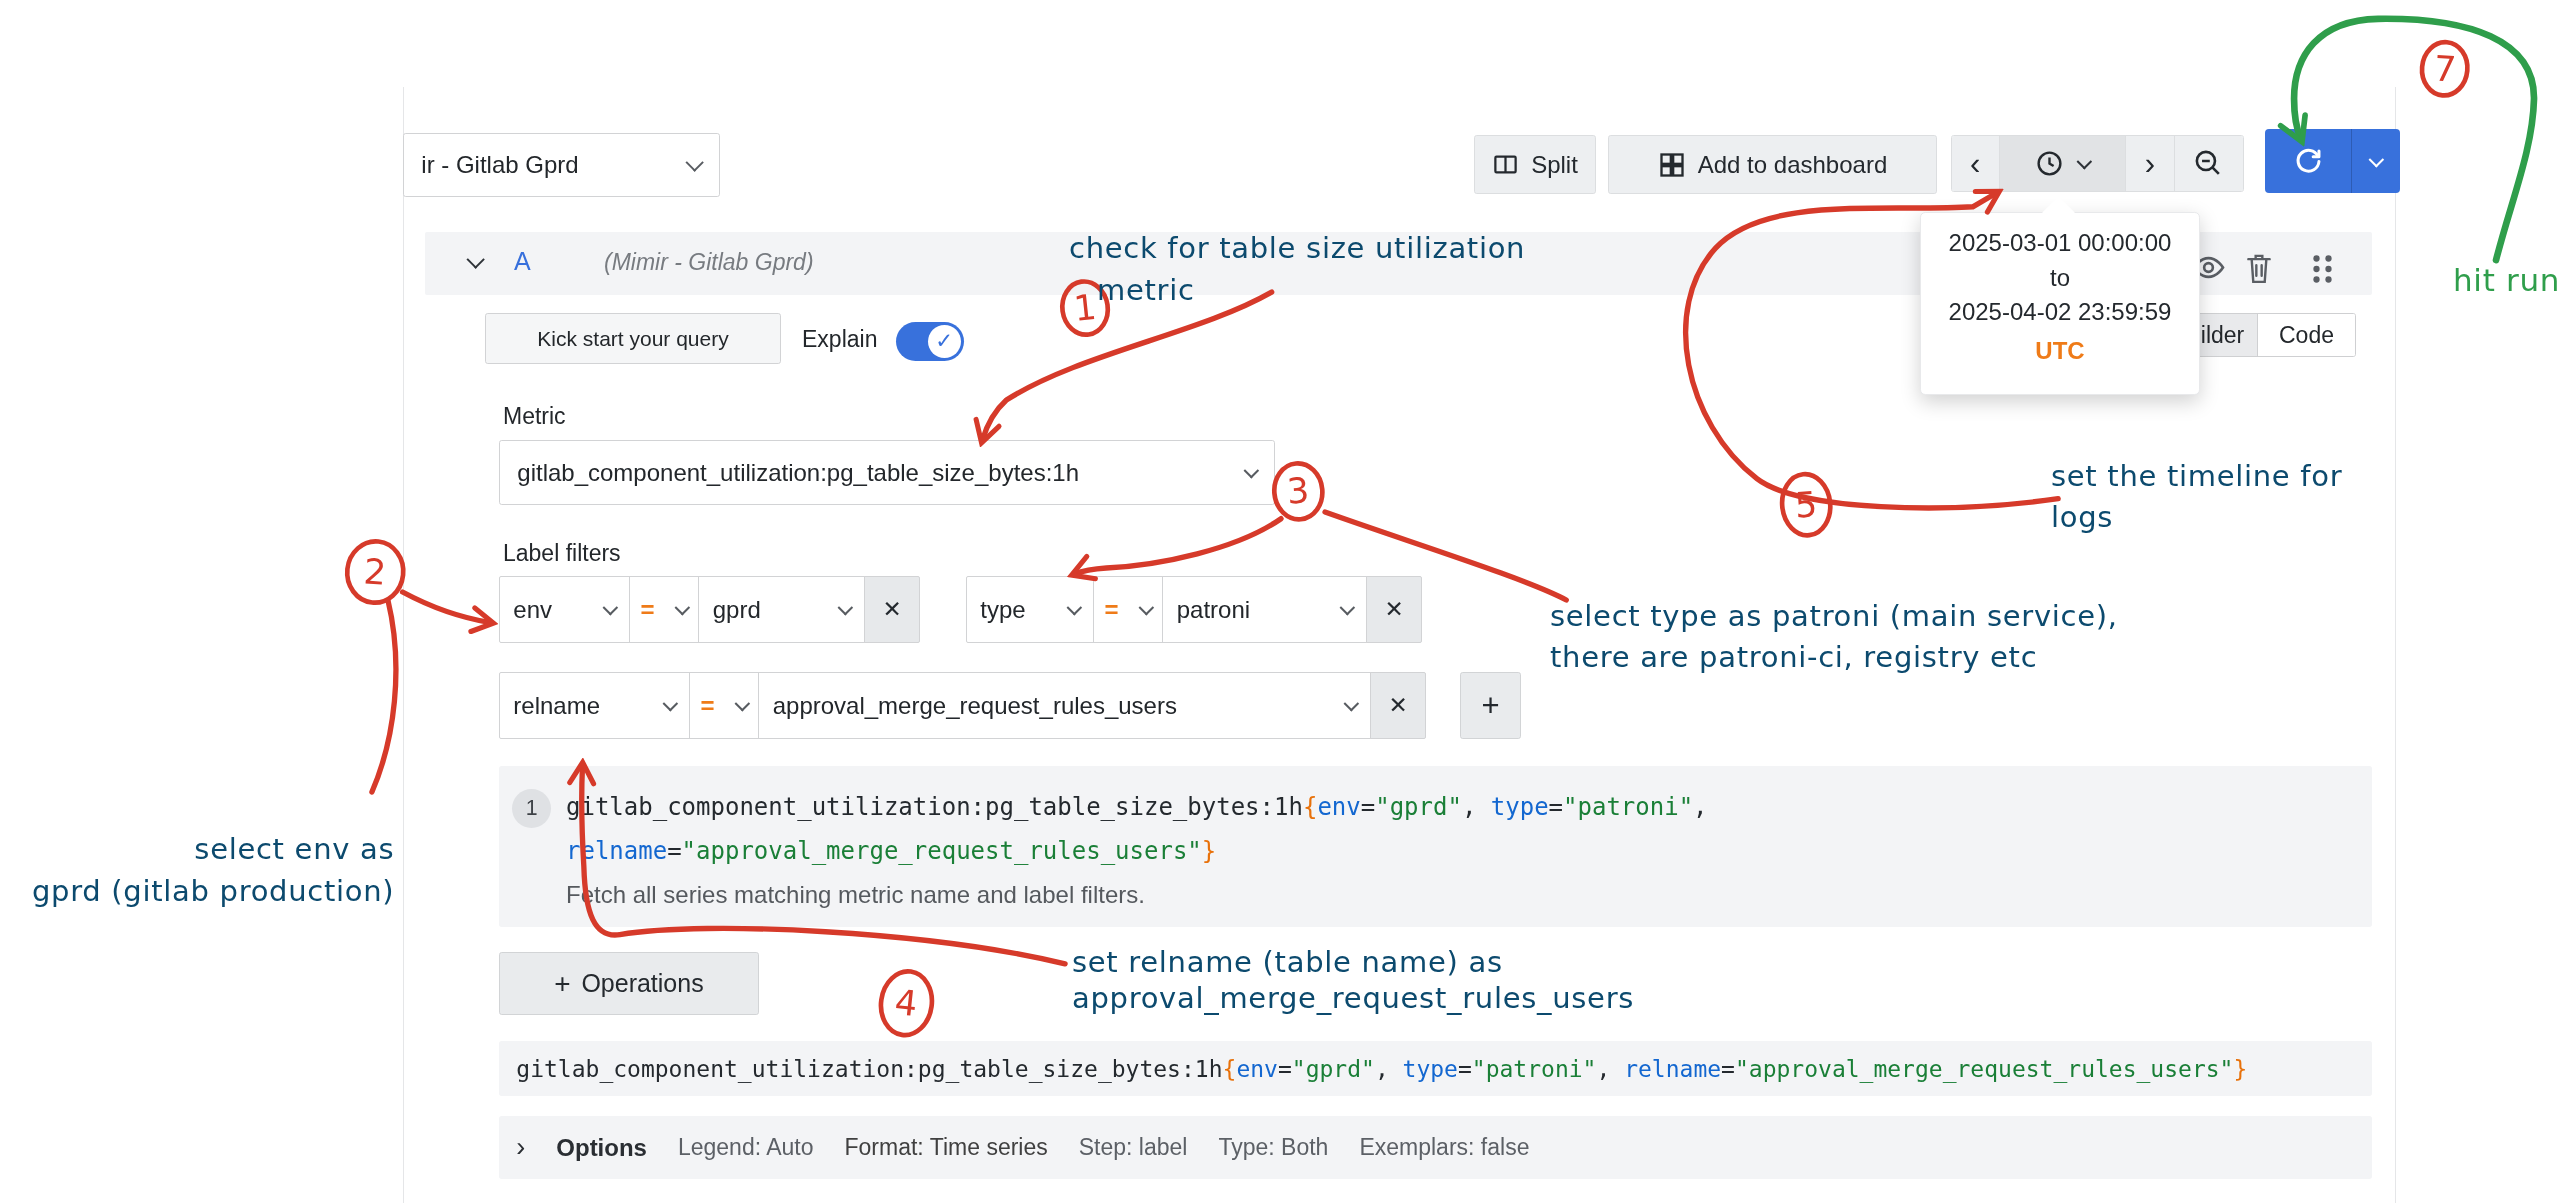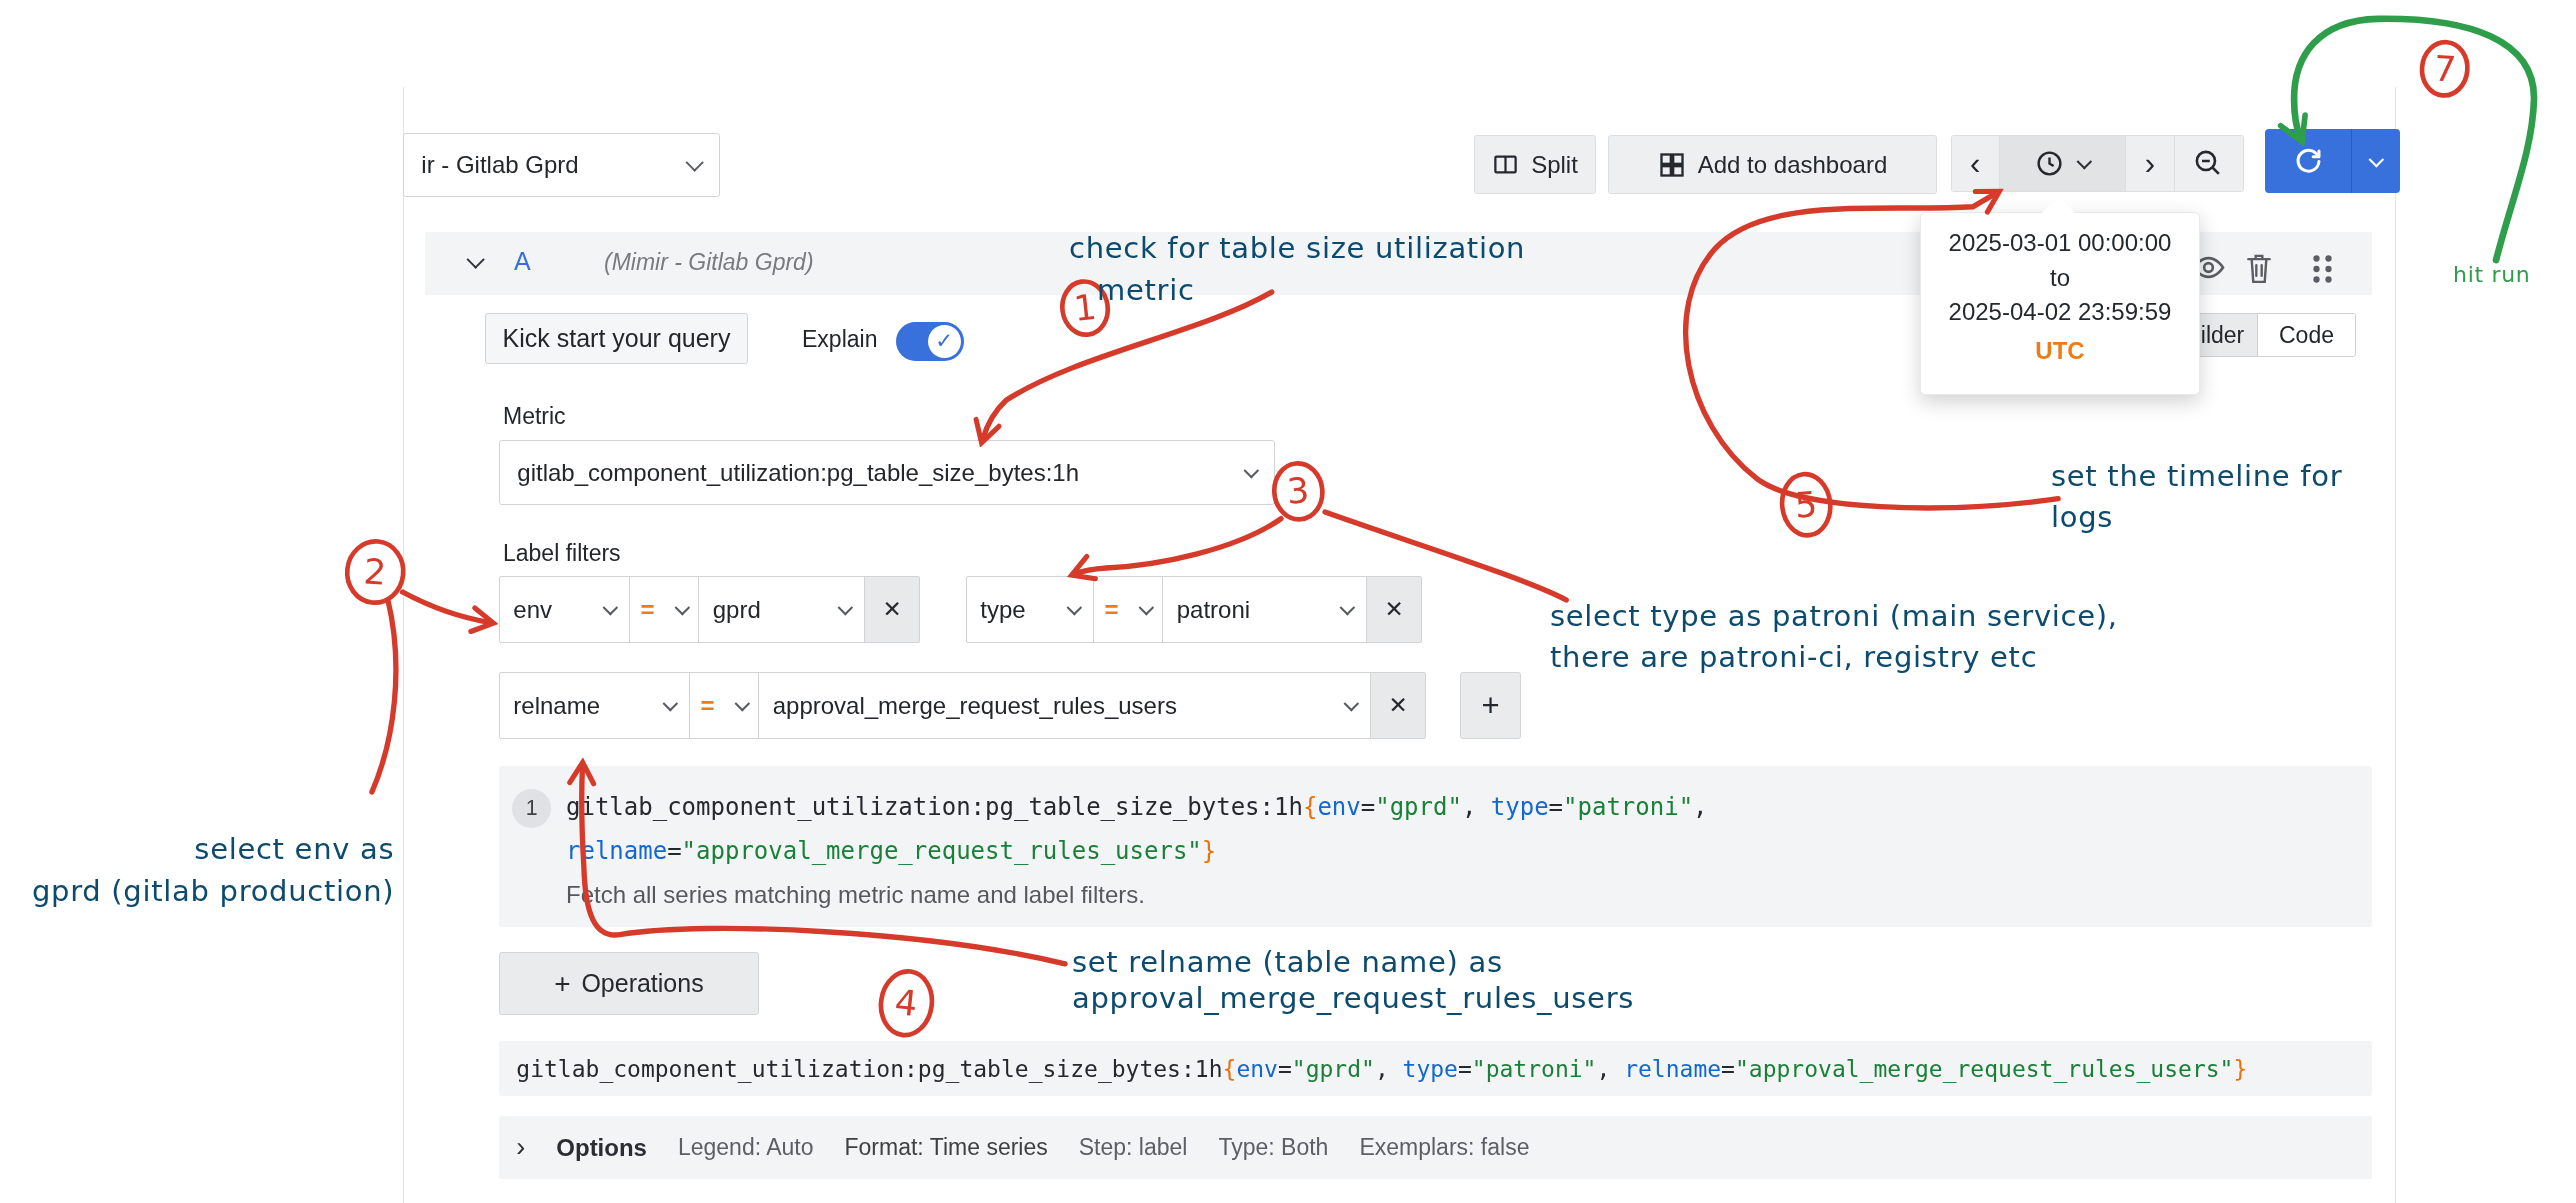--- a/index.html
+++ b/index.html
@@ -38,21 +38,21 @@
         box-shadow:0 6.7px 20px rgba(0,0,0,.18);z-index:40;text-align:center;font-size:24px;color:#24292e;padding-top:16px;box-sizing:border-box;}
   #timetip .utc{color:#ef7b18;font-weight:700;margin-top:10.7px;}
   #tipcaret{left:2047px;top:201px;width:23px;height:23px;background:#fff;transform:rotate(45deg);z-index:41;}
   
   .toggle{background:#3871dc;border-radius:20px;position:relative;}
   .knob{position:absolute;right:3.3px;top:2.7px;width:33px;height:33px;background:#fff;border-radius:50%;
         display:flex;align-items:center;justify-content:center;color:#3871dc;font-size:21.3px;font-weight:700;}
   
   .hand{position:absolute;z-index:70;color:#0c4a6e;font-size:29px;letter-spacing:0.7px;white-space:nowrap;
         font-family:"DejaVu Sans",sans-serif;}
-  .hand.green{color:#2f9e4b;font-size:22px;}
+  .hand.green{color:#2f9e4b;font-size:31px;}
   .stepnum{position:absolute;z-index:72;color:#d63a2a;font-size:35px;font-weight:500;
         transform:translate(-50%,-50%);font-family:"DejaVu Sans",sans-serif;}
   #anno{position:absolute;left:0;top:0;z-index:60;pointer-events:none;}
 </style>
 </head>
 <body>
 
 <div id="root">
 
   <div class="abs" id="panel"></div>
@@ -139,21 +139,21 @@
 
   <div class="abs" style="left:2159px;top:313px;width:197px;height:44px;border:1.3px solid #cfd0d2;border-radius:2.7px;display:flex;overflow:hidden;box-sizing:border-box;z-index:5;">
     <div style="flex:1;background:#e9eaec;display:flex;align-items:center;justify-content:center;font-size:23px;font-weight:500;">
       <span>Builder</span>
     </div>
     <div style="flex:1;background:#fff;display:flex;align-items:center;justify-content:center;font-size:23px;border-left:1.3px solid #cfd0d2;">
       <span>Code</span>
     </div>
   </div>
 
-  <div class="abs" style="left:485px;top:313px;width:263px;height:51px;background:#f5f6f7;border:1.3px solid #d2d3d5;border-radius:2.7px;display:flex;align-items:center;justify-content:center;font-size:25px;font-weight:500;box-sizing:border-box;">
+  <div class="abs" style="left:485px;top:313px;width:296px;height:51px;background:#f5f6f7;border:1.3px solid #d2d3d5;border-radius:2.7px;display:flex;align-items:center;justify-content:center;font-size:21px;font-weight:500;box-sizing:border-box;">
     <span>Kick start your query</span>
   </div>
   <span class="abs" style="left:802px;top:326px;font-size:23px;">Explain</span>
   <div class="abs toggle" style="left:896px;top:322px;width:68px;height:39px;">
     <div class="knob">✓</div>
   </div>
 
   <span class="abs" style="left:503px;top:403px;font-size:23px;font-weight:500;">Metric</span>
   <div class="abs select" style="left:499px;top:440px;width:776px;height:65px;box-sizing:border-box;">
     <span>gitlab_component_utilization:pg_table_size_bytes:1h</span>

